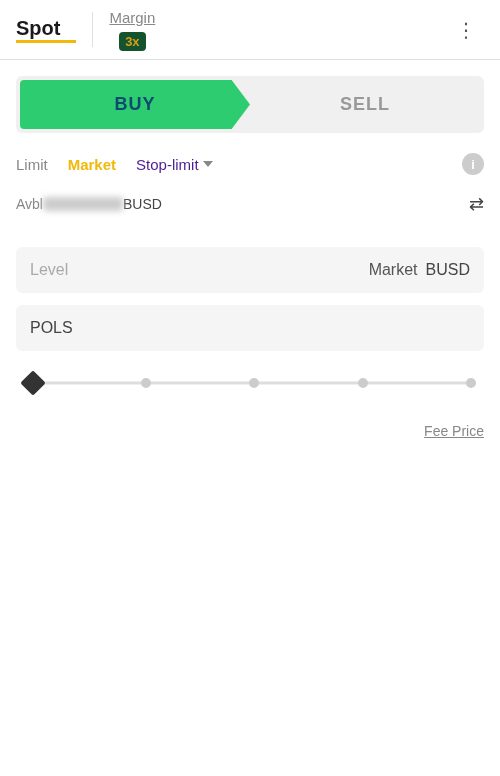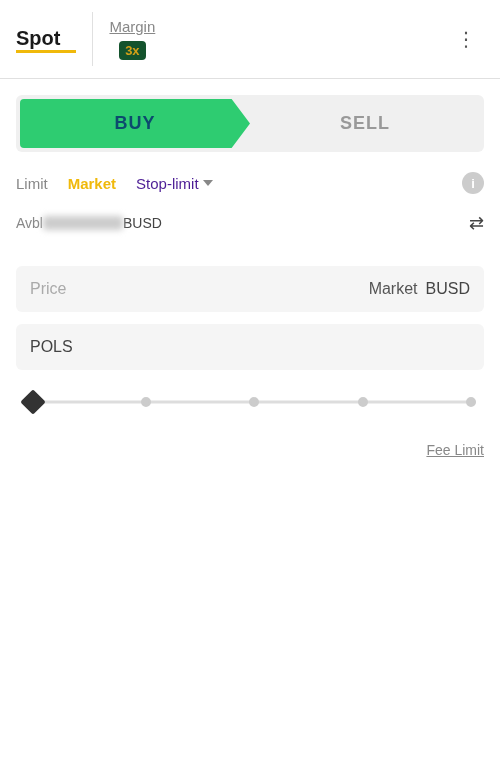--- a/index.html
+++ b/index.html
@@ -10,21 +10,21 @@
       font-family: -apple-system, BlinkMacSystemFont, 'Segoe UI', sans-serif;
       overflow: hidden;
     }
 
     
     .header {
       display: flex;
       align-items: center;
       border-bottom: 1px solid #e0e0e0;
       background: #fff;
-      height: 79px;
+      height: 60px;
       padding: 0 16px;
     }
     .header-margin {
       display: flex;
       align-items: center;
       gap: 6px;
       margin-right: auto;
       flex-direction: column;
     }
     .margin-label {
@@ -337,21 +337,21 @@
   
   <div class="avbl-row">
     <span class="avbl-label">Avbl</span>
     <div class="avbl-blur"></div>
     <span class="avbl-currency">BUSD</span>
     <span class="transfer-icon">⇄</span>
   </div>
 
   
   <div class="input-field">
-    <span class="input-label">Price</span>
+    <span class="input-label">Level</span>
     <span class="input-value">Market</span>
     <span class="input-currency">BUSD</span>
   </div>
 
   
   <div class="amount-field">
     <span class="input-currency">POLS</span>
   </div>
 
   
@@ -365,16 +365,16 @@
         <div class="slider-marker"></div>
         <div class="slider-marker"></div>
       </div>
     </div>
   </div>
 
   
 
   
   <div class="fee-row">
-    <span class="fee-label">Fee Limit</span>
+    <span class="fee-label">Fee Price</span>
   </div>
 
 </div>
 
 </body></html>

